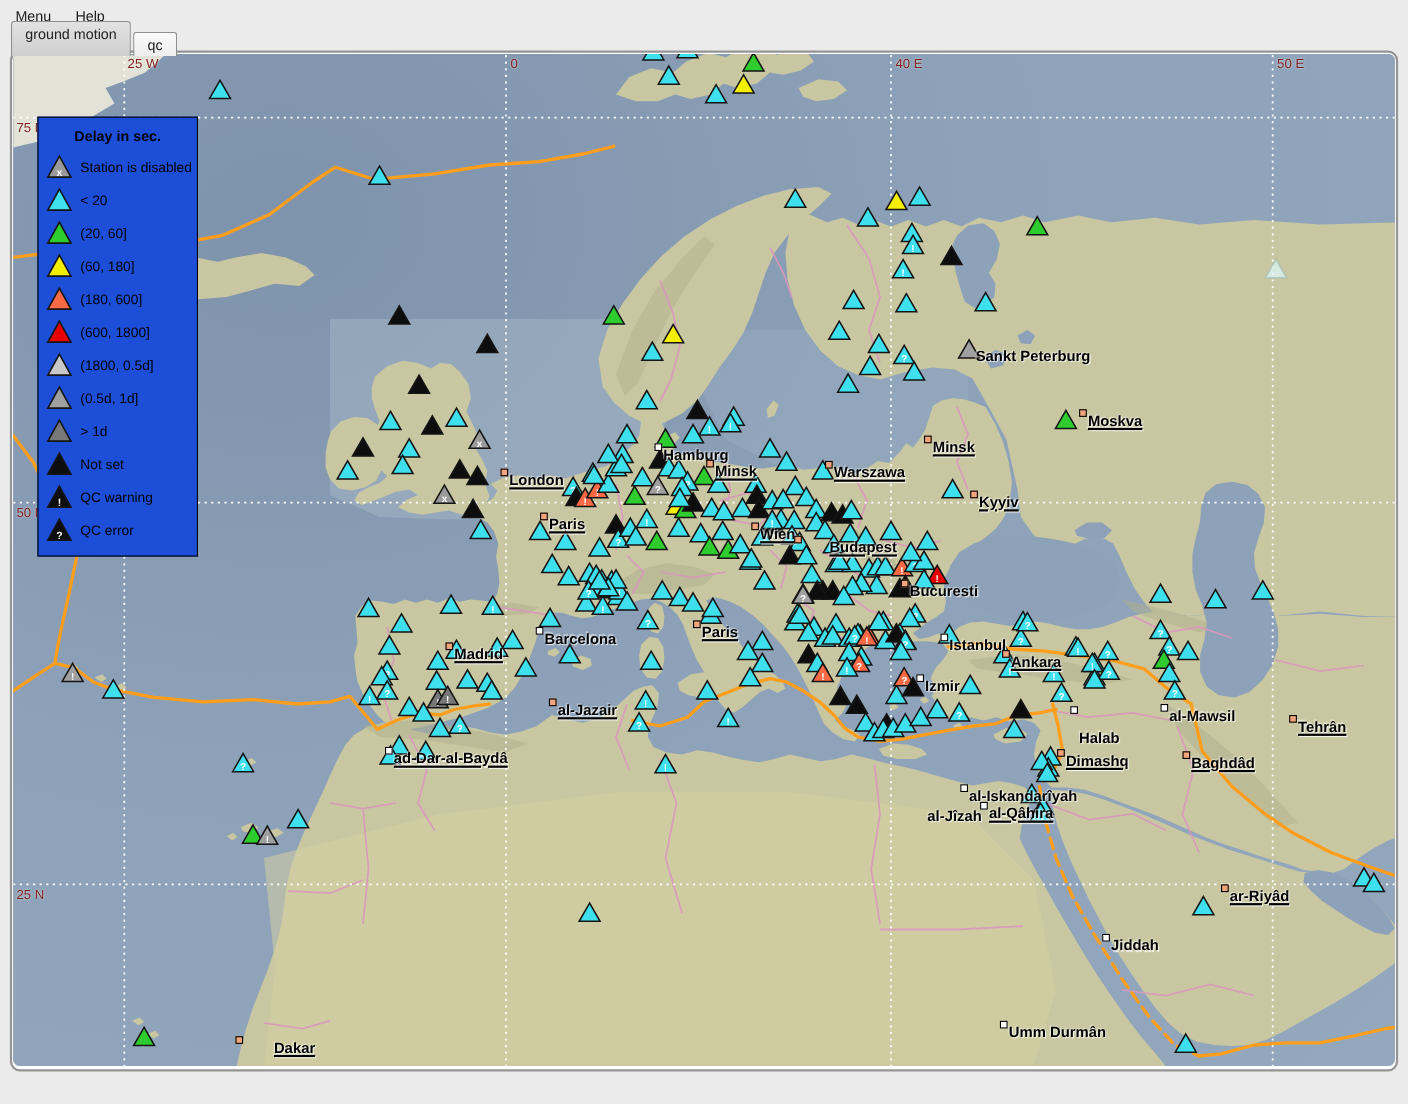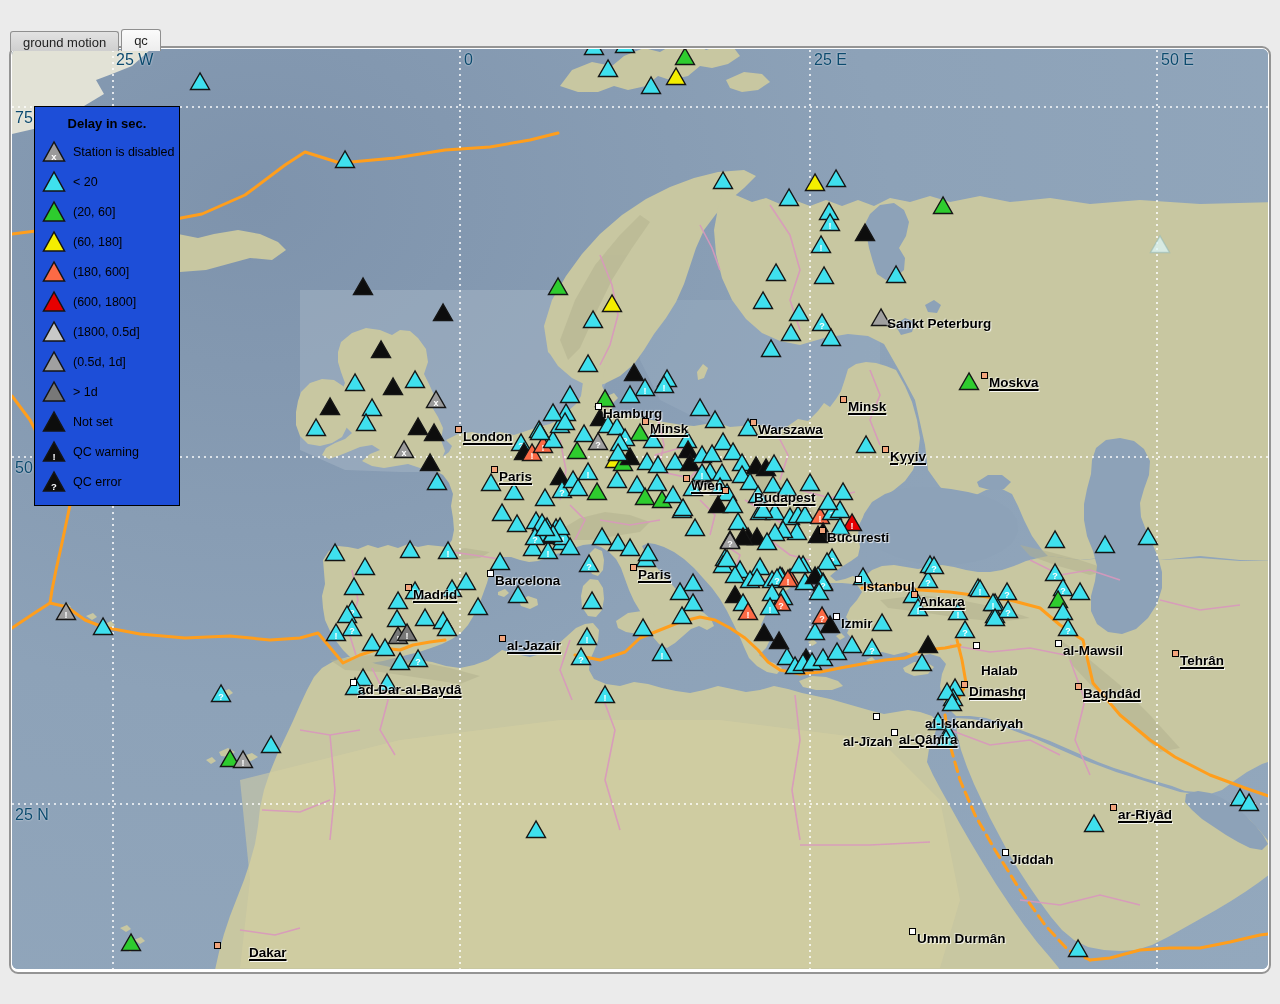--- a/index.html
+++ b/index.html
@@ -7,30 +7,30 @@
   body { font-family:"Liberation Sans", sans-serif; background:#ebebeb; overflow:hidden; }
   #app { position:relative; width:1280px; height:1004px; background:#ebebeb; }
 
   
   #menubar { position:absolute; left:0; top:0; width:1280px; height:28px; display:flex; align-items:center; padding-left:4px; gap:2px; background:#ebebeb; }
   .menu-item { display:inline-block; padding:4px 10px; font-size:13px; color:#1a1a1a; cursor:default; }
   .menu-item::first-letter { text-decoration:underline; }
 
   
   #tabbar { position:absolute; left:10px; top:29px; height:22px; display:flex; align-items:flex-end; z-index:30; }
-  .tab { position:relative; font-size:13px; color:#222; padding:3px 12px 4px 12px; border:1px solid #8f8f8f; border-bottom:none; border-radius:3px 3px 0 0; background:linear-gradient(#e2e2e2,#cfcfcf); margin-right:2px; height:20px; }
+  .tab { position:relative; font-size:13px; color:#222; padding:3px 12px 4px 12px; border:1px solid #8f8f8f; border-bottom:none; border-radius:3px 3px 0 0; background:linear-gradient(#e2e2e2,#cfcfcf); margin-right:2px; height:32px; }
   .tab.active { background:linear-gradient(#fbfbfb,#ededed); height:22px; z-index:2; }
 
   
   #map-frame { position:absolute; left:9px; top:46px; width:1262px; height:928px; border:2px solid #949494; border-radius:9px; background:#ffffff; padding:1px; z-index:5; }
   #map { position:relative; width:1256px; height:920px; border-radius:6px; overflow:hidden; background:#8da2b8; }
   #map .layer { position:absolute; left:-12px; top:-49px; width:1280px; height:1004px; }
 
   
-  .grid-label { position:absolute; font-size:16px; color:#0c4a6e; text-shadow:0 0 2px rgba(255,255,255,.8); z-index:6; }
+  .grid-label { position:absolute; font-size:12px; color:#7f1d1d; text-shadow:0 0 2px rgba(255,255,255,.8); z-index:6; }
 
   
   .city { position:absolute; z-index:8; }
   .city-square { position:absolute; width:7px; height:7px; border:1px solid #000; }
   .city-square.salmon { background:#f2a47c; }
   .city-square.white  { background:#ffffff; }
   .city-label { position:absolute; font-size:13.5px; font-weight:bold; color:#000; white-space:nowrap;
                 text-shadow:1px 1px 1px rgba(255,255,255,.85), -1px -1px 1px rgba(255,255,255,.55); }
   .city-label.u { text-decoration:underline; text-decoration-thickness:1.5px; text-underline-offset:2px; }
 
@@ -44,20 +44,24 @@
   
   #statusbar { position:absolute; left:0; top:974px; width:1280px; height:30px; background:#ebebeb; }
 
   svg text.mark { font-family:"Liberation Sans", sans-serif; font-weight:bold; }
 </style>
 </head>
 <body>
 
 <div id="app">
 
+  <div id="menubar">
+      <div class="menu-item">Menu</div>
+      <div class="menu-item">Help</div>
+    </div>
 
   <div id="tabbar">
       <div class="tab">ground motion</div>
       <div class="tab active">qc</div>
     </div>
 
   <div id="map-frame">
     <div id="map">
 
       <div class="layer">
@@ -1298,21 +1302,21 @@
           <div class="city" style="left: 961px; top: 681px;">
             <span class="city-square salmon"></span>
             <span class="city-label u" style="left: 8px; top: 3px;">Dimashq</span>
           </div>
           <div class="city" style="left: 1075px; top: 683px;">
             <span class="city-square salmon"></span>
             <span class="city-label u" style="left: 8px; top: 3px;">Baghdâd</span>
           </div>
           <div class="city" style="left: 873px; top: 713px;">
             <span class="city-square white"></span>
-            <span class="city-label" style="left: 8px; top: 3px; margin-left: 44px;">al-Iskandarîyah</span>
+            <span class="city-label" style="left: 8px; top: 3px;">al-Iskandarîyah</span>
           </div>
           <div class="city" style="left: 843px; top: 734px;">
             <span class="city-label" style="left: 0px; top: 0px;">al-Jîzah</span>
           </div>
           <div class="city" style="left: 891px; top: 729px;">
             <span class="city-square white"></span>
             <span class="city-label u" style="left: 8px; top: 3px;">al-Qâhira</span>
           </div>
           <div class="city" style="left: 1110px; top: 804px;">
             <span class="city-square salmon"></span>
@@ -1328,21 +1332,21 @@
           </div>
           <div class="city" style="left: 214px; top: 942px;">
             <span class="city-square salmon"></span>
             <span class="city-label u" style="left: 8px; top: 3px; margin-left: 27px;">Dakar</span>
           </div>
         </div>
 
       <div class="layer" id="gridlabels-layer">
           <div class="grid-label" style="left: 116px; top: 51px;">25 W</div>
           <div class="grid-label" style="left: 464px; top: 51px;">0</div>
-          <div class="grid-label" style="left: 814px; top: 51px;">25 E</div>
+          <div class="grid-label" style="left: 814px; top: 51px;">40 E</div>
           <div class="grid-label" style="left: 1161px; top: 51px;">50 E</div>
           <div class="grid-label" style="left: 15px; top: 109px; z-index: 6;">75 N</div>
           <div class="grid-label" style="left: 15px; top: 459px; z-index: 6;">50 N</div>
           <div class="grid-label" style="left: 15px; top: 806px; z-index: 6;">25 N</div>
         </div>
 
       <div id="legend">
         <div class="legend-title">Delay in sec.</div>
         <div id="legend-rows">
             <div class="legend-row">

